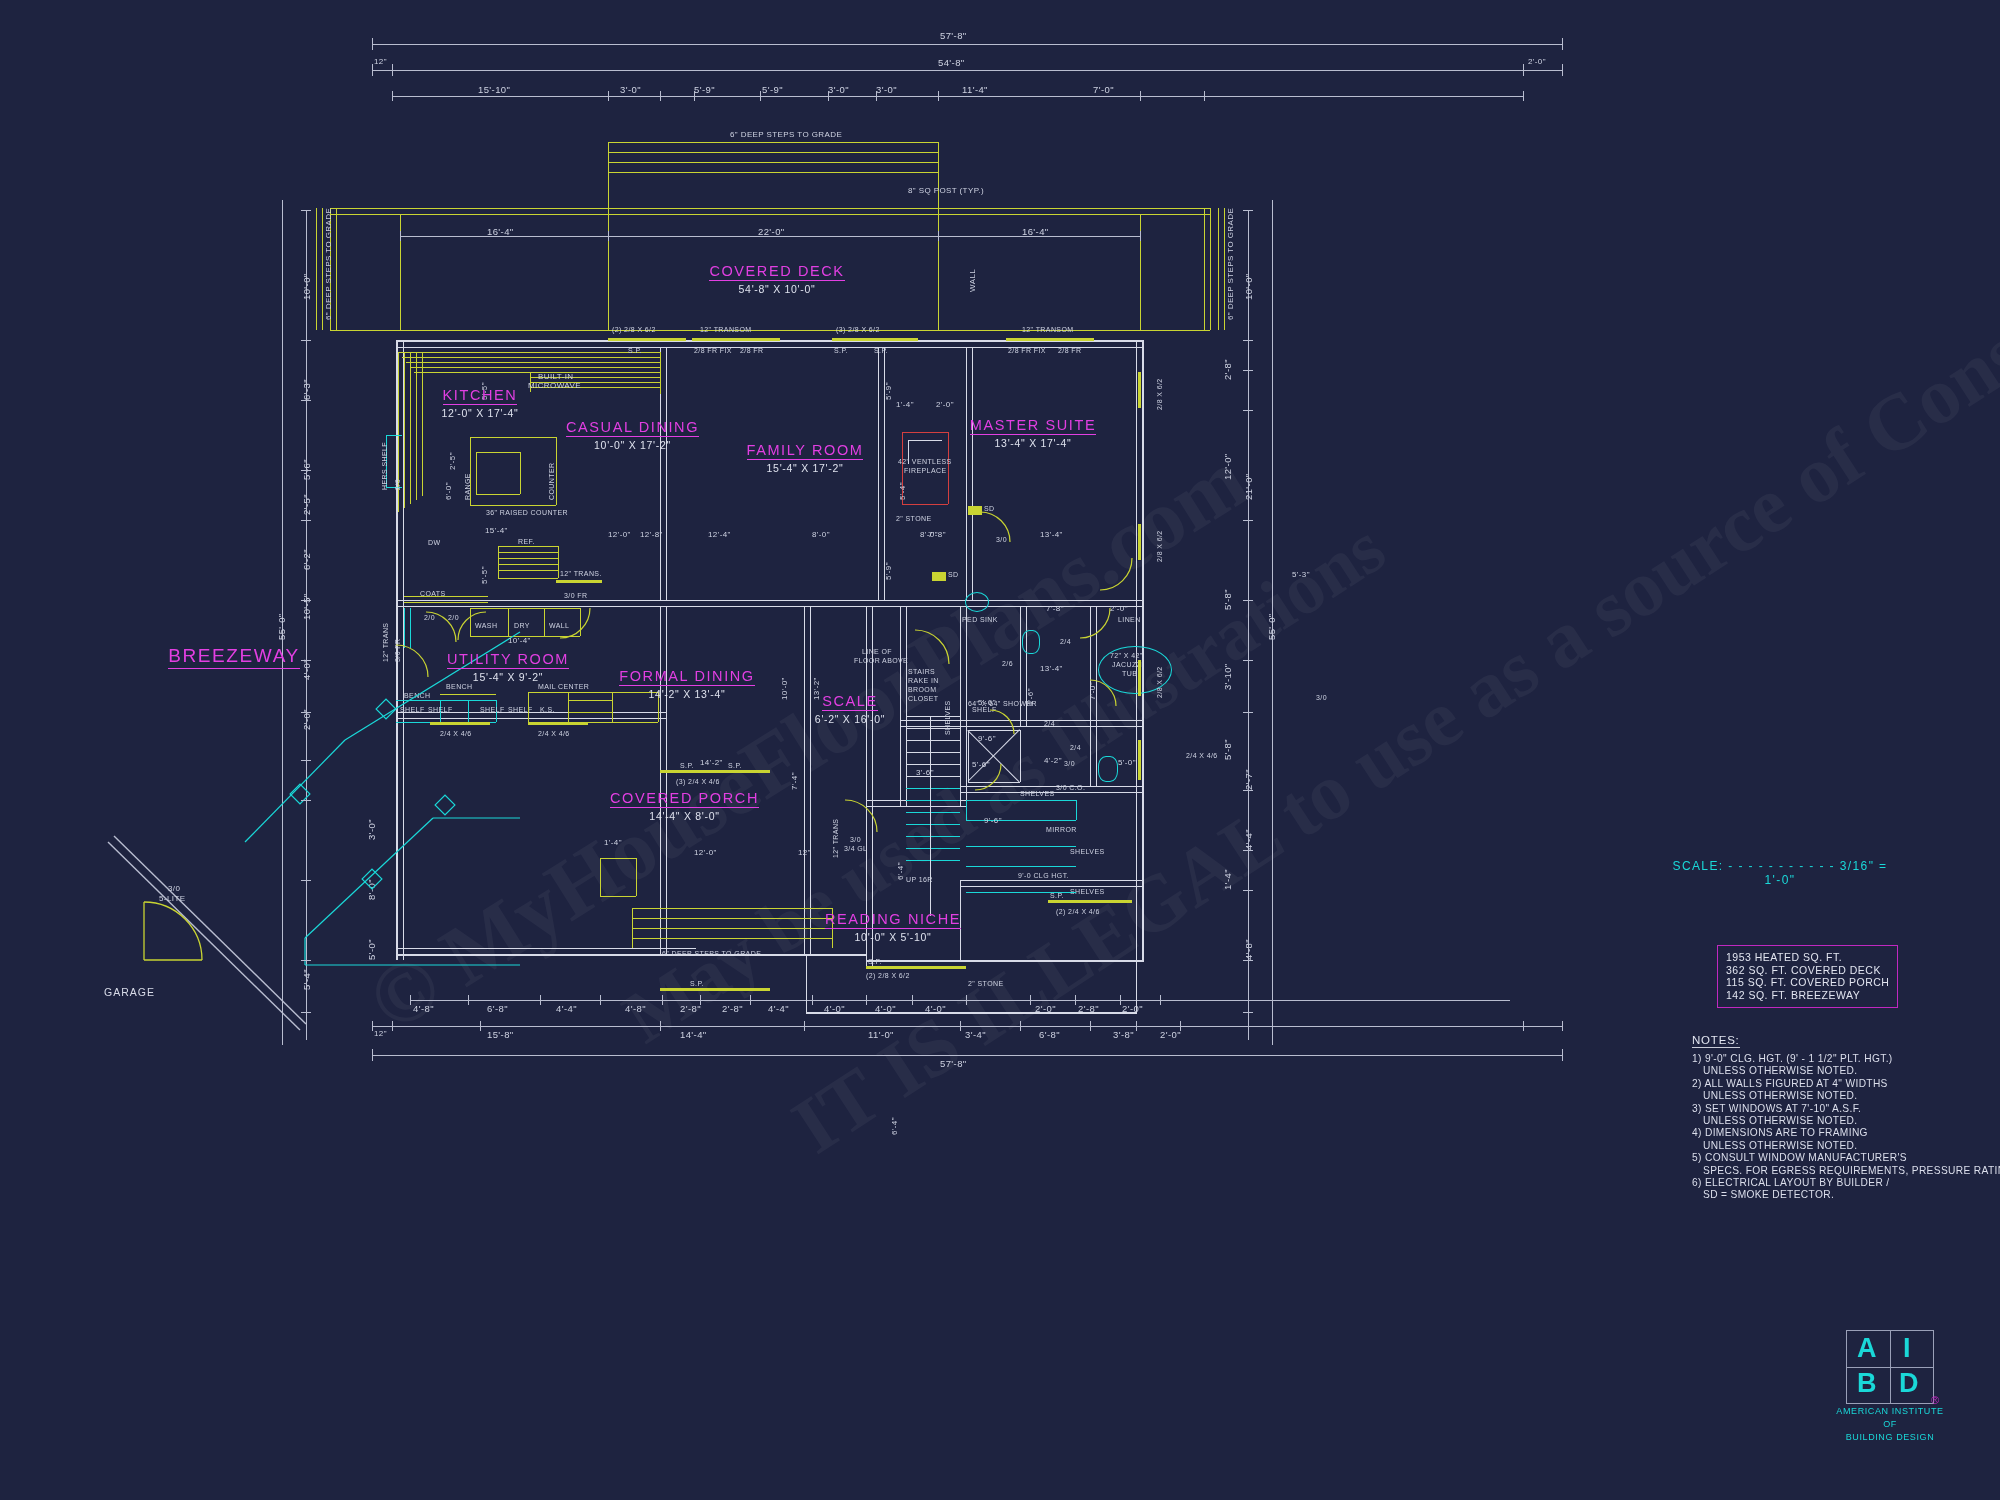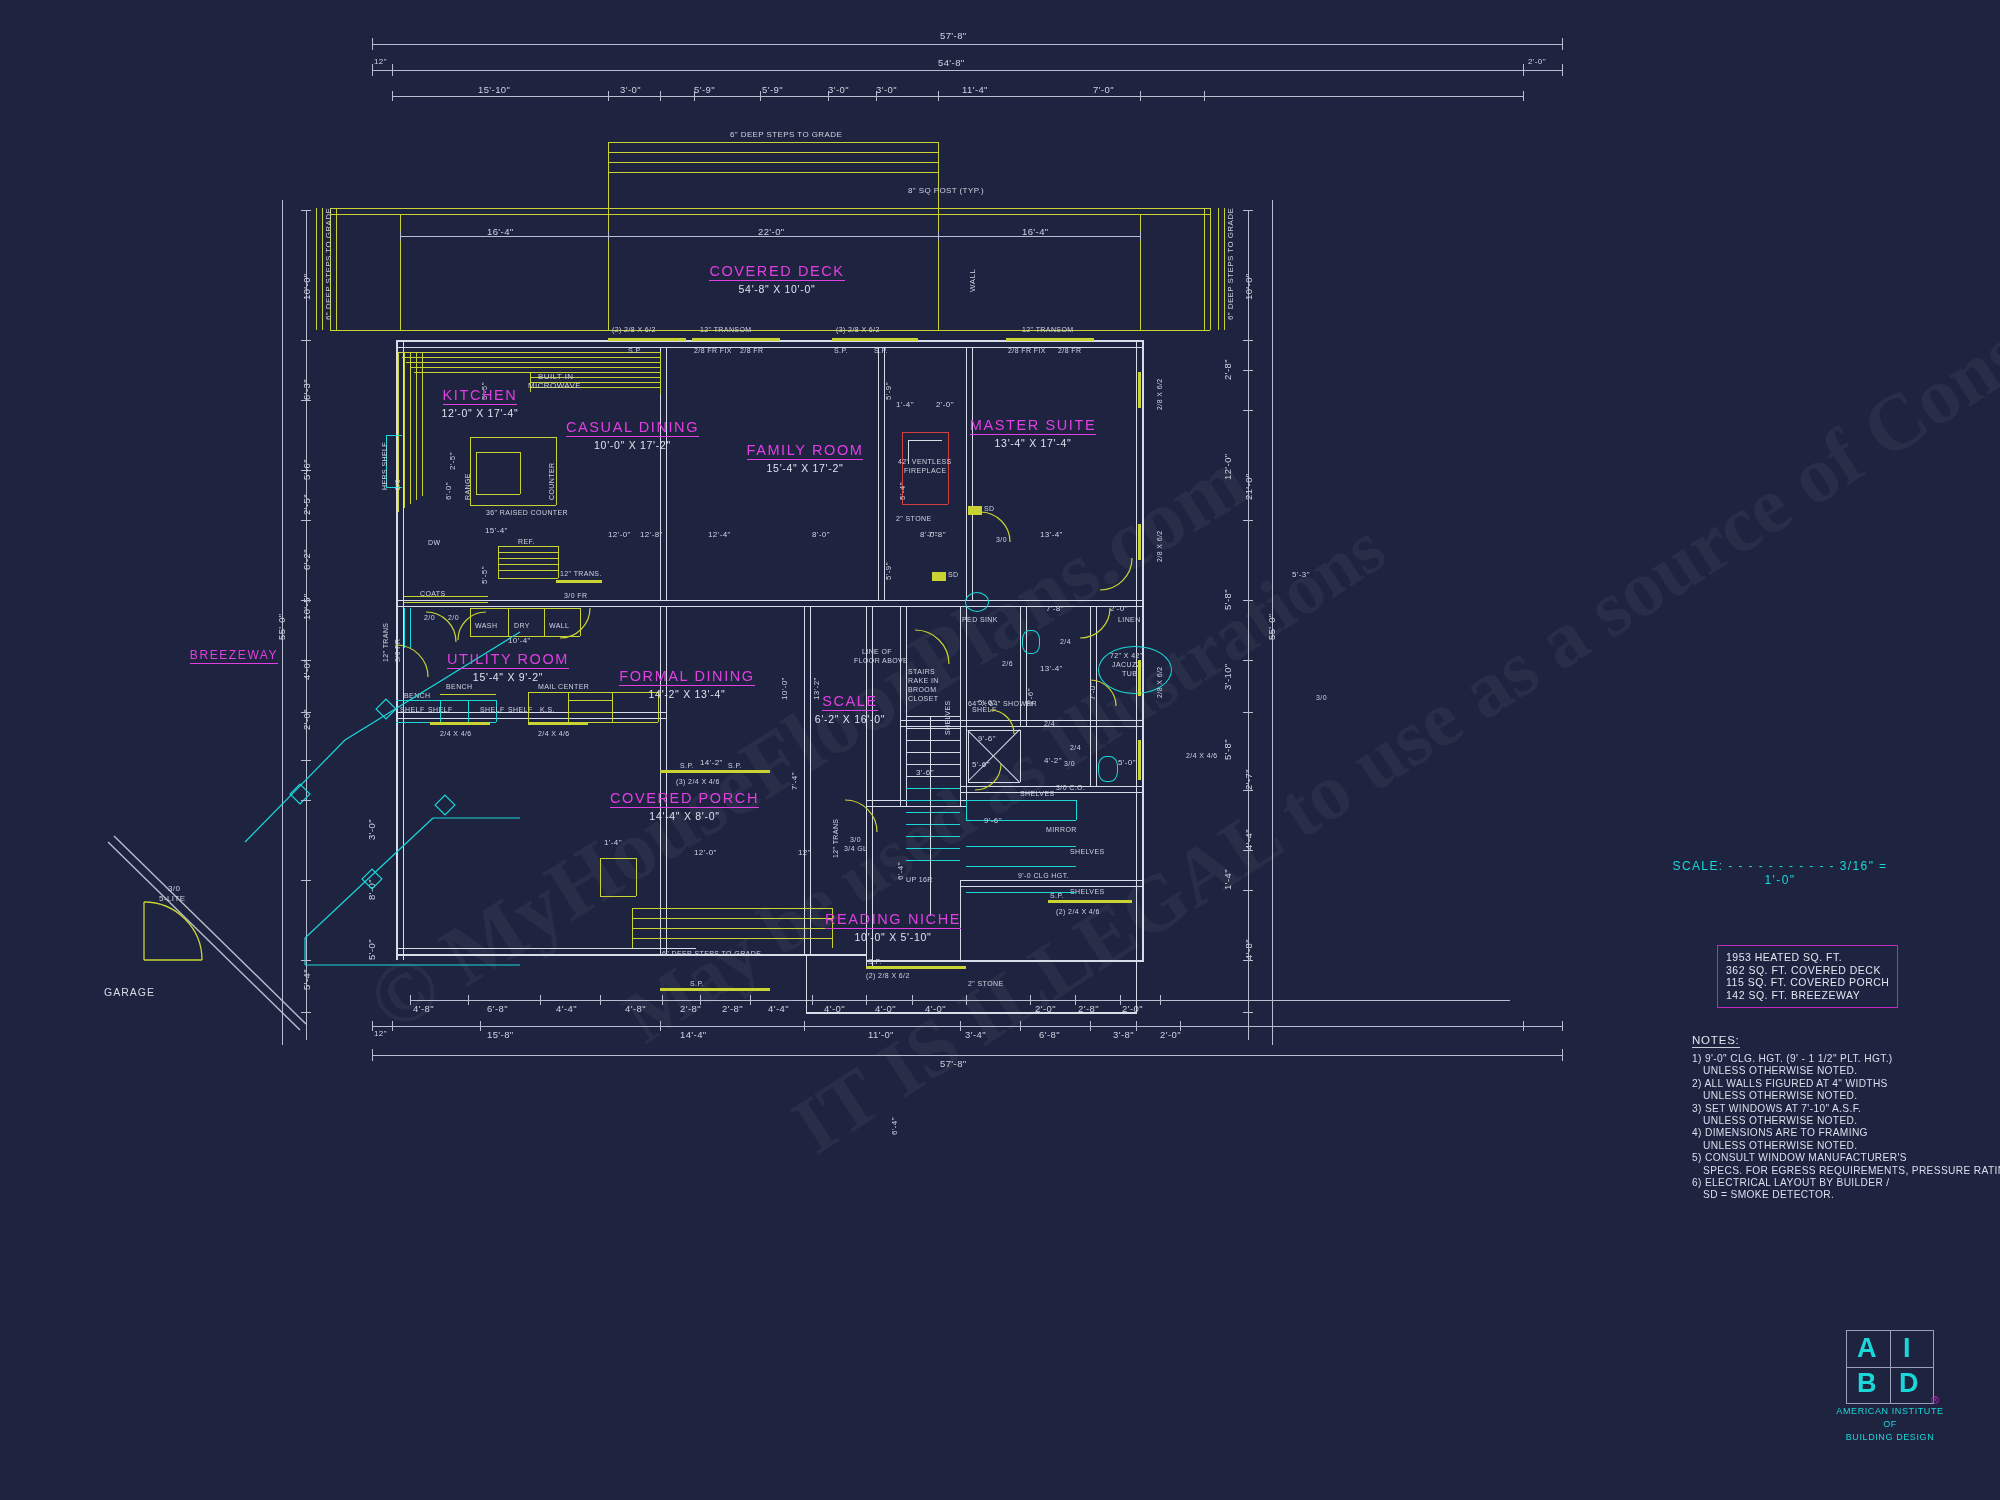--- a/index.html
+++ b/index.html
@@ -545,21 +545,21 @@
       <path d="M44 162 A58 58 0 0 1 102 220" stroke="#c9d432" fill="none" stroke-width="1.3"></path>
       <line x1="44" y1="162" x2="44" y2="220" stroke="#c9d432" stroke-width="1.3"></line>
       <line x1="44" y1="220" x2="102" y2="220" stroke="#c9d432" stroke-width="1.3"></line>
     </svg>
     <div class="t tiny" style="left:168px;top:884px;font-size:8px;">3/0</div>
     <div class="t tiny" style="left:159px;top:894px;font-size:8px;">5-LITE</div>
     <div class="t" style="left:104px;top:986px;font-size:10.5px;letter-spacing:1px;">GARAGE</div>
   </div>
 
   <div class="room" style="left:132px;top:645px;width:180px;">
-    <div class="nm" style="font-size:12px;margin-left:24px;">BREEZEWAY</div>
+    <div class="nm" style="font-size:19px;margin-left:24px;">BREEZEWAY</div>
   </div>
 
   <div>
     <div class="yl h" style="left:632px;top:908px;width:200px;"></div>
     <div class="yl h" style="left:632px;top:918px;width:200px;"></div>
     <div class="yl h" style="left:632px;top:928px;width:200px;"></div>
     <div class="yl h" style="left:632px;top:938px;width:200px;"></div>
     <div class="yl v" style="left:632px;top:908px;height:40px;"></div>
     <div class="yl v" style="left:832px;top:908px;height:40px;"></div>
     <div class="t tiny" style="left:662px;top:950px;font-size:7px;">6" DEEP STEPS TO GRADE</div>

